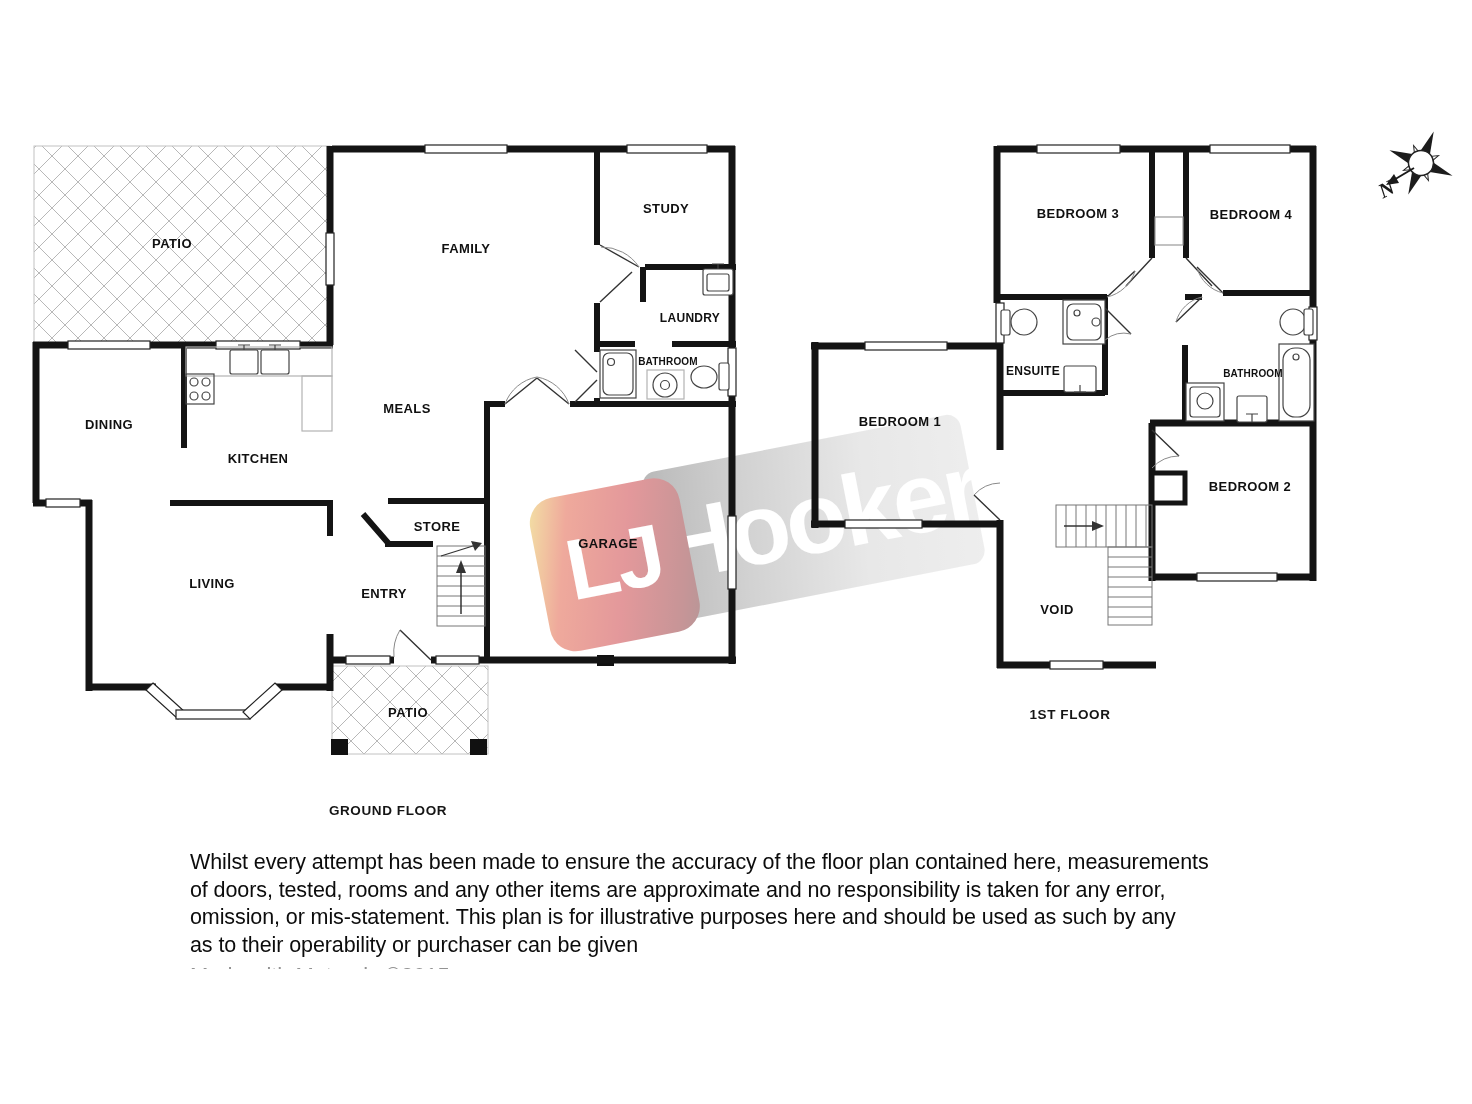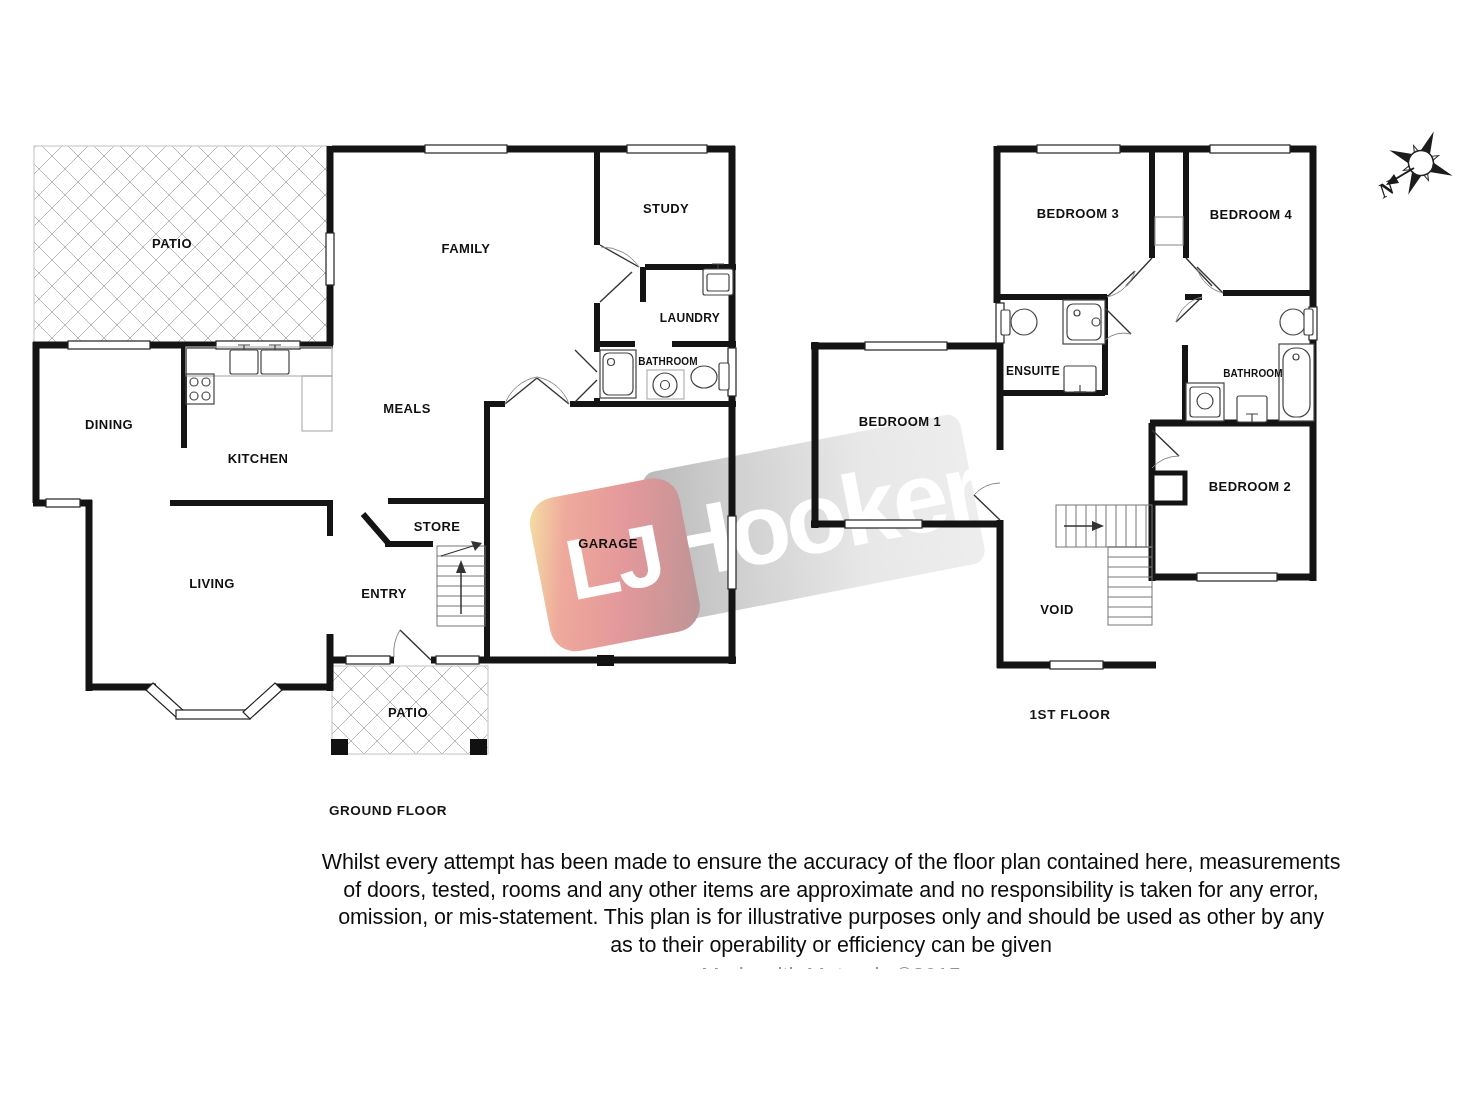--- a/index.html
+++ b/index.html
@@ -32,21 +32,21 @@
   }
   
   #plan { position:absolute; left:0; top:0; z-index:2; }
   text.lbl  { font-family:"Liberation Sans",sans-serif; font-weight:bold; font-size:13px; fill:#101010; letter-spacing:.4px; text-anchor:middle; }
   text.lbl-sm { font-family:"Liberation Sans",sans-serif; font-weight:bold; font-size:10px; fill:#101010; letter-spacing:.2px; text-anchor:middle; }
   text.lbl-md { font-family:"Liberation Sans",sans-serif; font-weight:bold; font-size:12px; fill:#101010; letter-spacing:.3px; text-anchor:middle; }
   text.title { font-family:"Liberation Sans",sans-serif; font-weight:bold; font-size:13.5px; fill:#151515; letter-spacing:.6px; text-anchor:middle; }
   text.north { font-family:"Liberation Serif",serif; font-weight:bold; font-style:italic; font-size:21px; fill:#1a1a1a; text-anchor:middle; }
   
   .disclaimer {
-    position:absolute; left:190px; right:0; top:849px; z-index:3; text-align:center;
+    position:absolute; left:190px; right:0; top:849px; z-index:3; text-align:left;
     font-size:21.5px; line-height:27.5px; color:#0c0c0c; letter-spacing:-0.1px;
   }
   .disclaimer .cutoff {
     height:7px; overflow:hidden; margin-top:3px; font-size:22px; color:#6f6f6f; opacity:.75;
   }
 </style>
 </head>
 <body>
 
 <div id="stage">
@@ -293,18 +293,18 @@
       </g>
       <line x1="1414" y1="168" x2="1392" y2="181" stroke="#1a1a1a" stroke-width="2"></line>
       <polygon points="1386,185 1399,183 1394,174" fill="#1a1a1a"></polygon>
       <text class="north" x="1387" y="196" transform="rotate(-28 1387 190)">N</text>
     </g>
   </svg>
 
   <div class="disclaimer">
     <div>Whilst every attempt has been made to ensure the accuracy of the floor plan contained here, measurements</div>
     <div>of doors, tested, rooms and any other items are approximate and no responsibility is taken for any error,</div>
-    <div>omission, or mis-statement. This plan is for illustrative purposes only and should be used as other by any</div>
-    <div>as to their operability or efficiency can be given</div>
+    <div>omission, or mis-statement. This plan is for illustrative purposes here and should be used as such by any</div>
+    <div>as to their operability or purchaser can be given</div>
     <div class="cutoff">Made with Metropix ©2015</div>
   </div>
 
 </div>
 
 </body></html>

